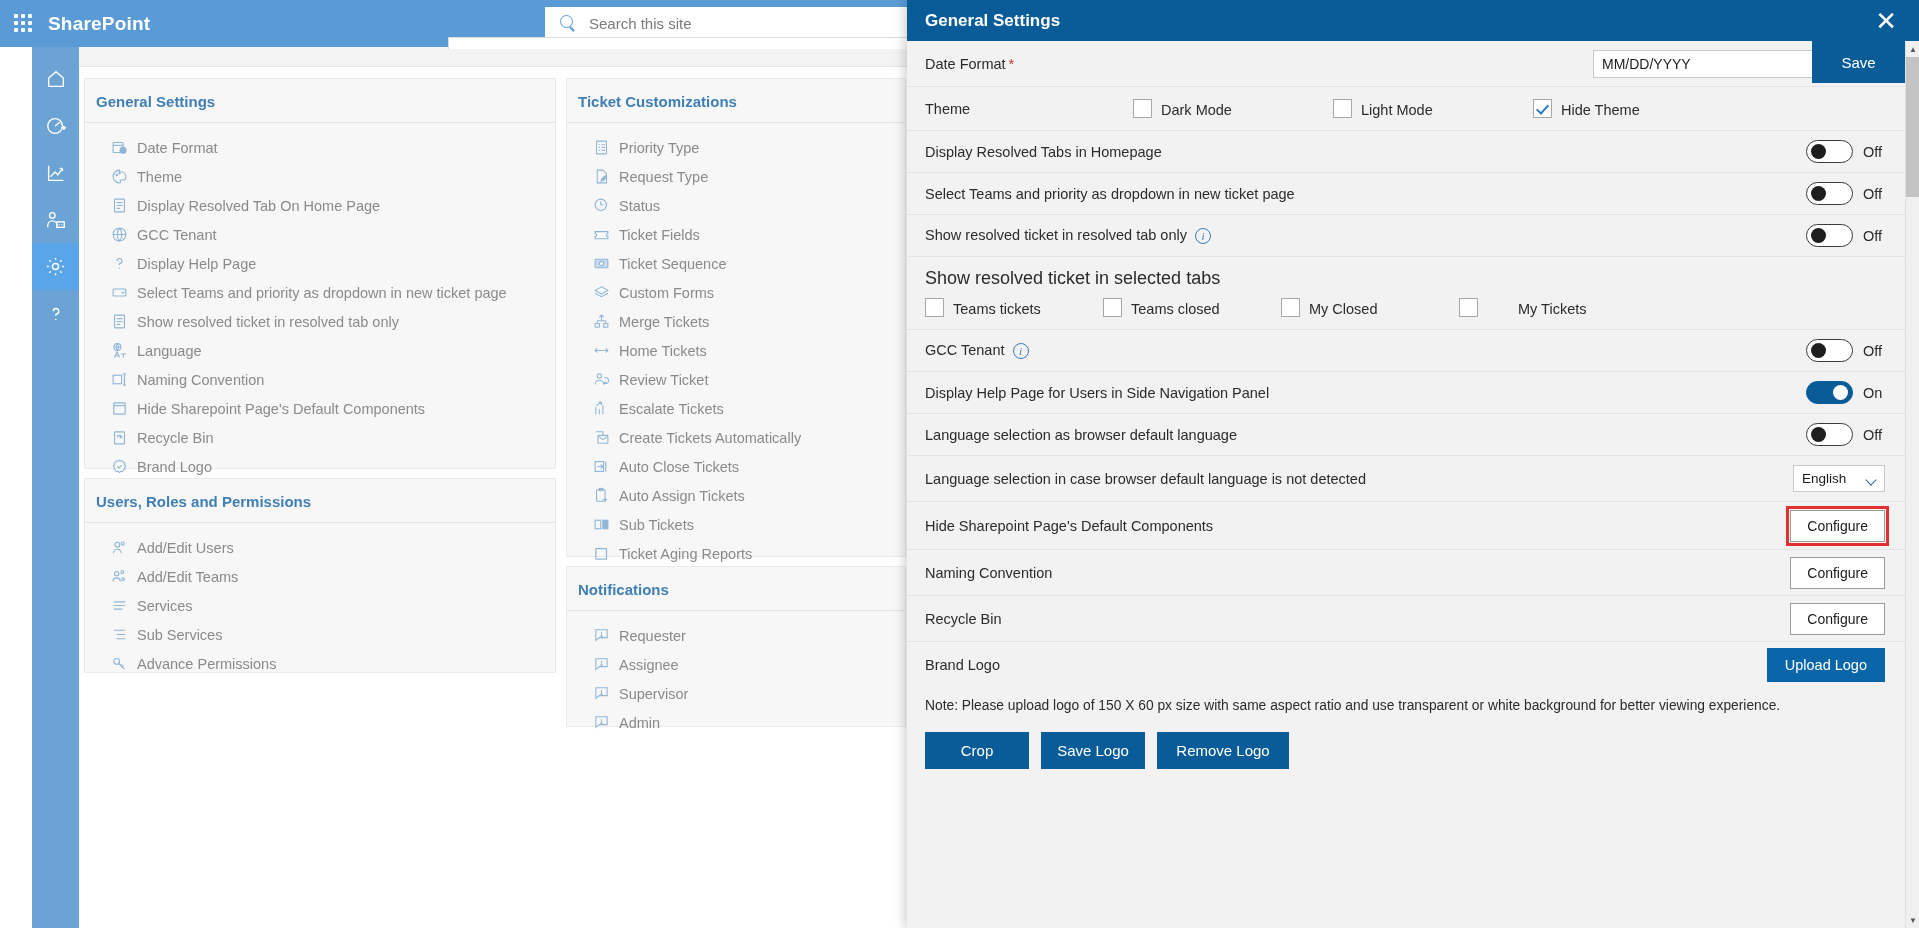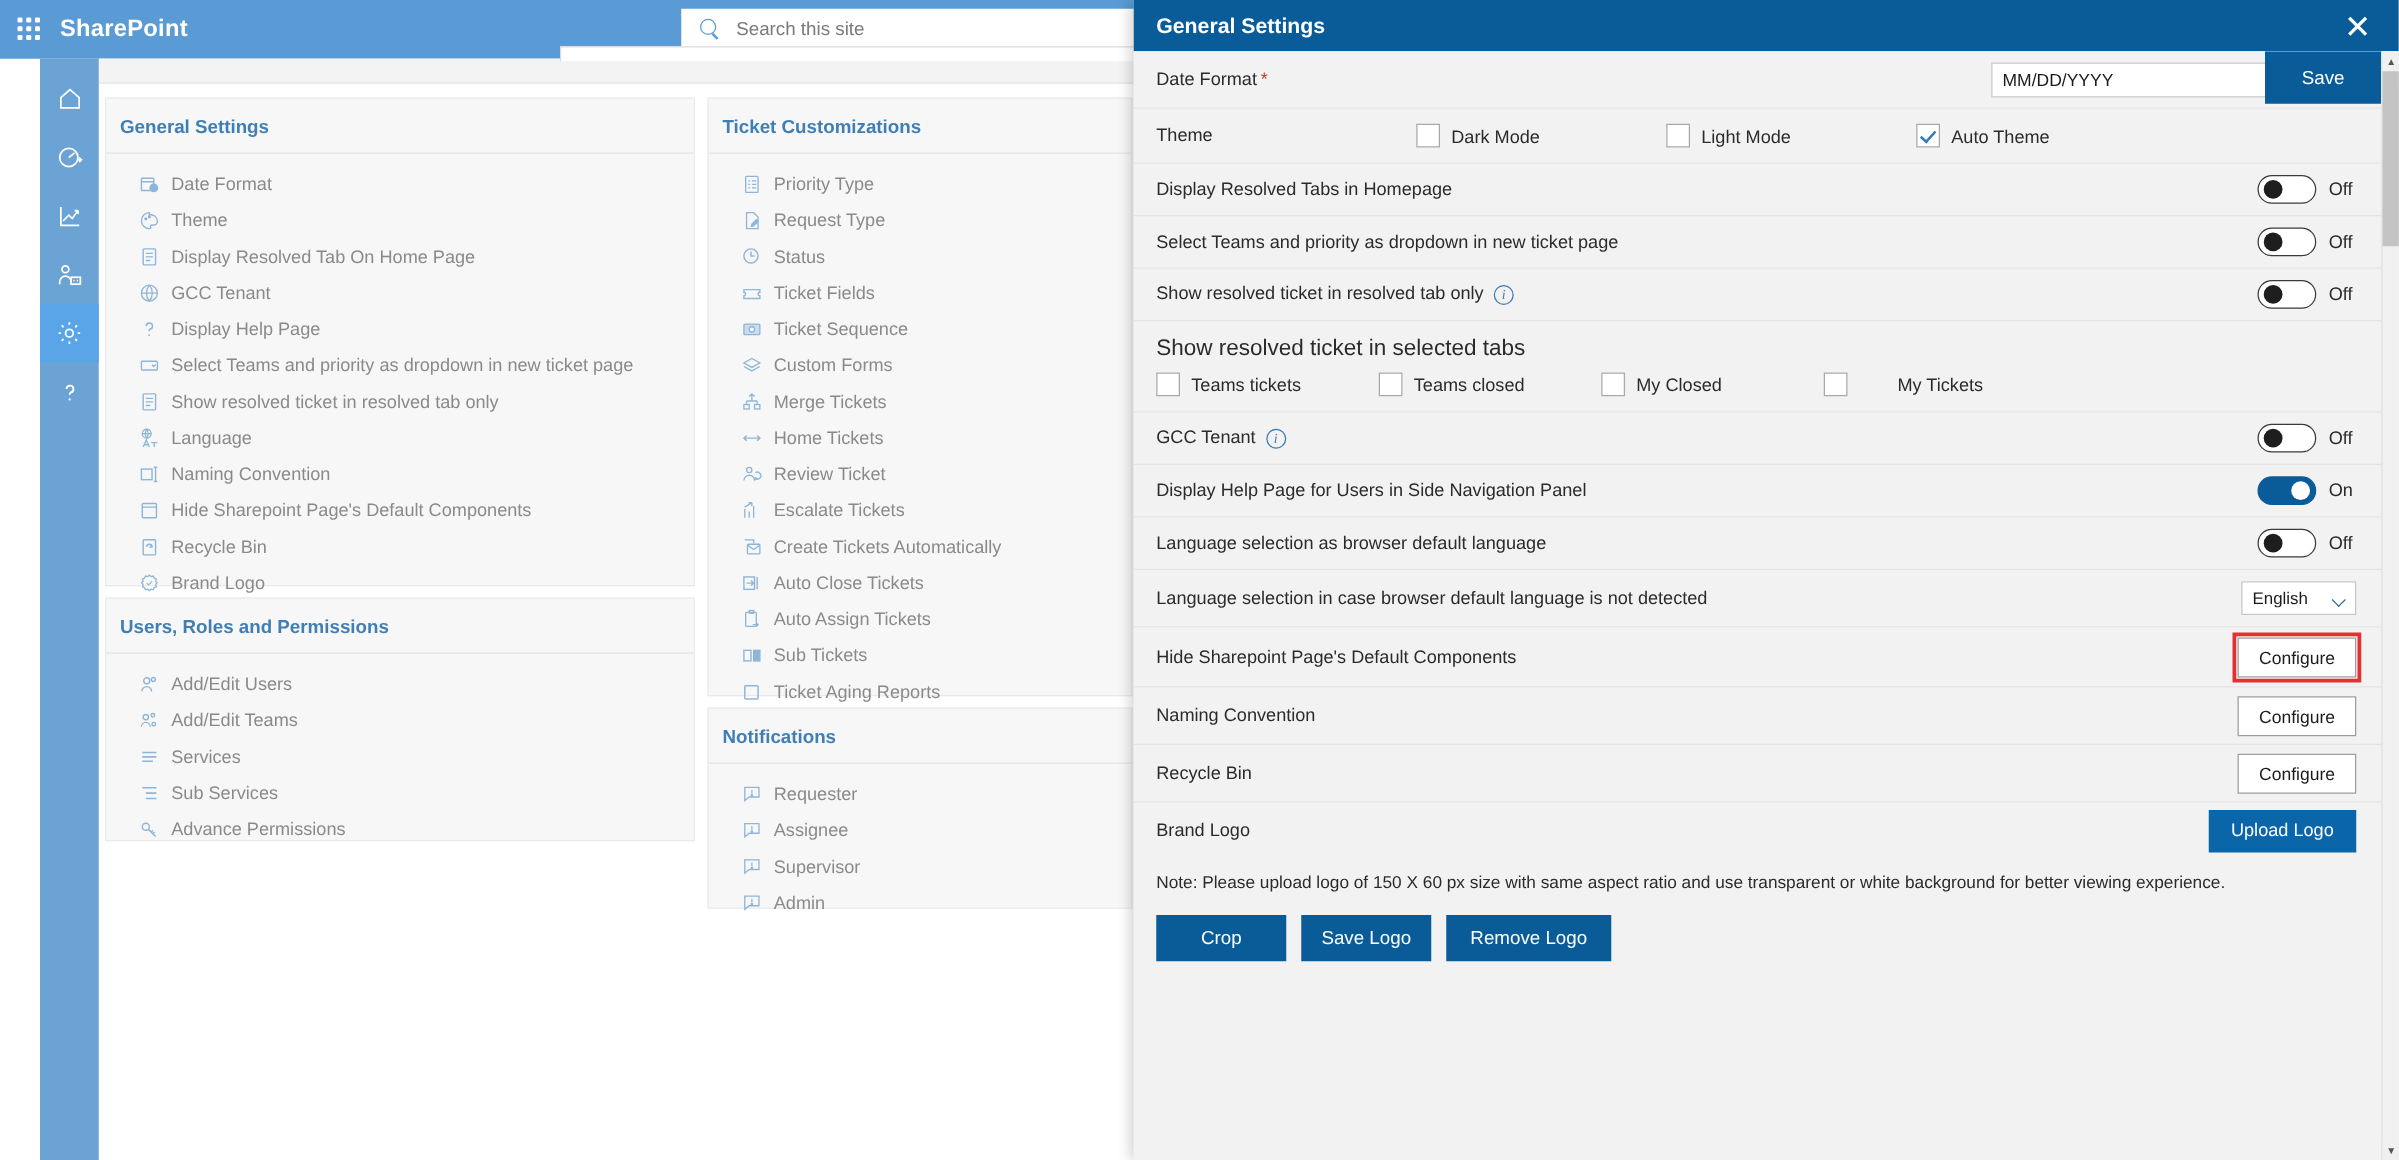--- a/index.html
+++ b/index.html
@@ -597,21 +597,21 @@
         <div class="cbox-group">
           <span class="cbox"></span>
           <span class="cbox-lbl">Dark Mode</span>
         </div>
         <div class="cbox-group">
           <span class="cbox"></span>
           <span class="cbox-lbl">Light Mode</span>
         </div>
         <div class="cbox-group" style="width:auto;">
           <span class="cbox checked"></span>
-          <span class="cbox-lbl">Auto Theme</span>
+          <span class="cbox-lbl">Hide Theme</span>
         </div>
       </div>
 
       <div class="srow">
         <span class="lbl">Display Resolved Tabs in Homepage</span>
         <div class="tg-wrap">
           <span class="toggle">
               <span class="knob"></span>
             </span>
           <span class="tg-txt">Off</span>

